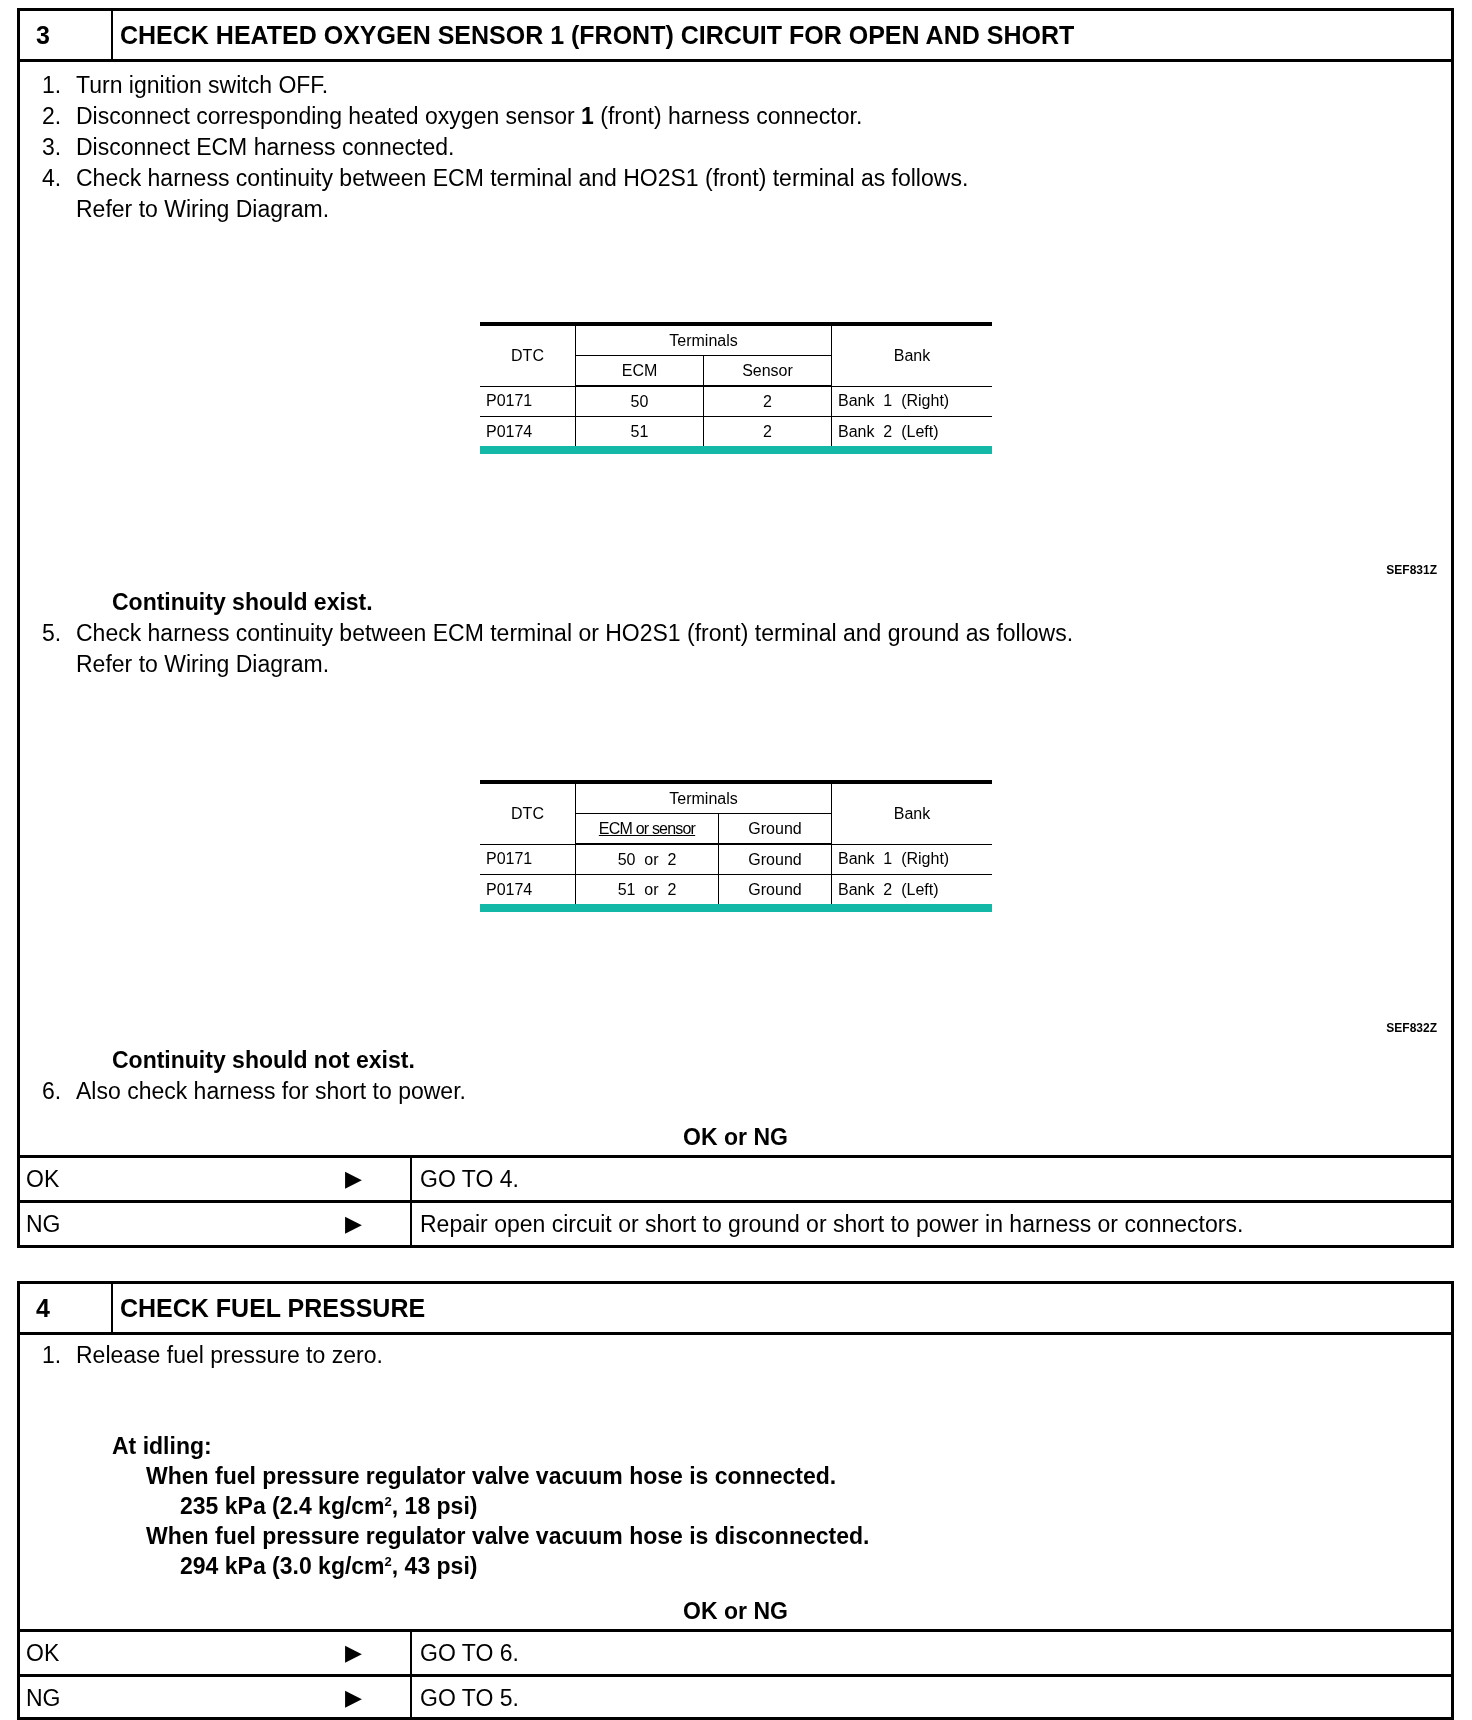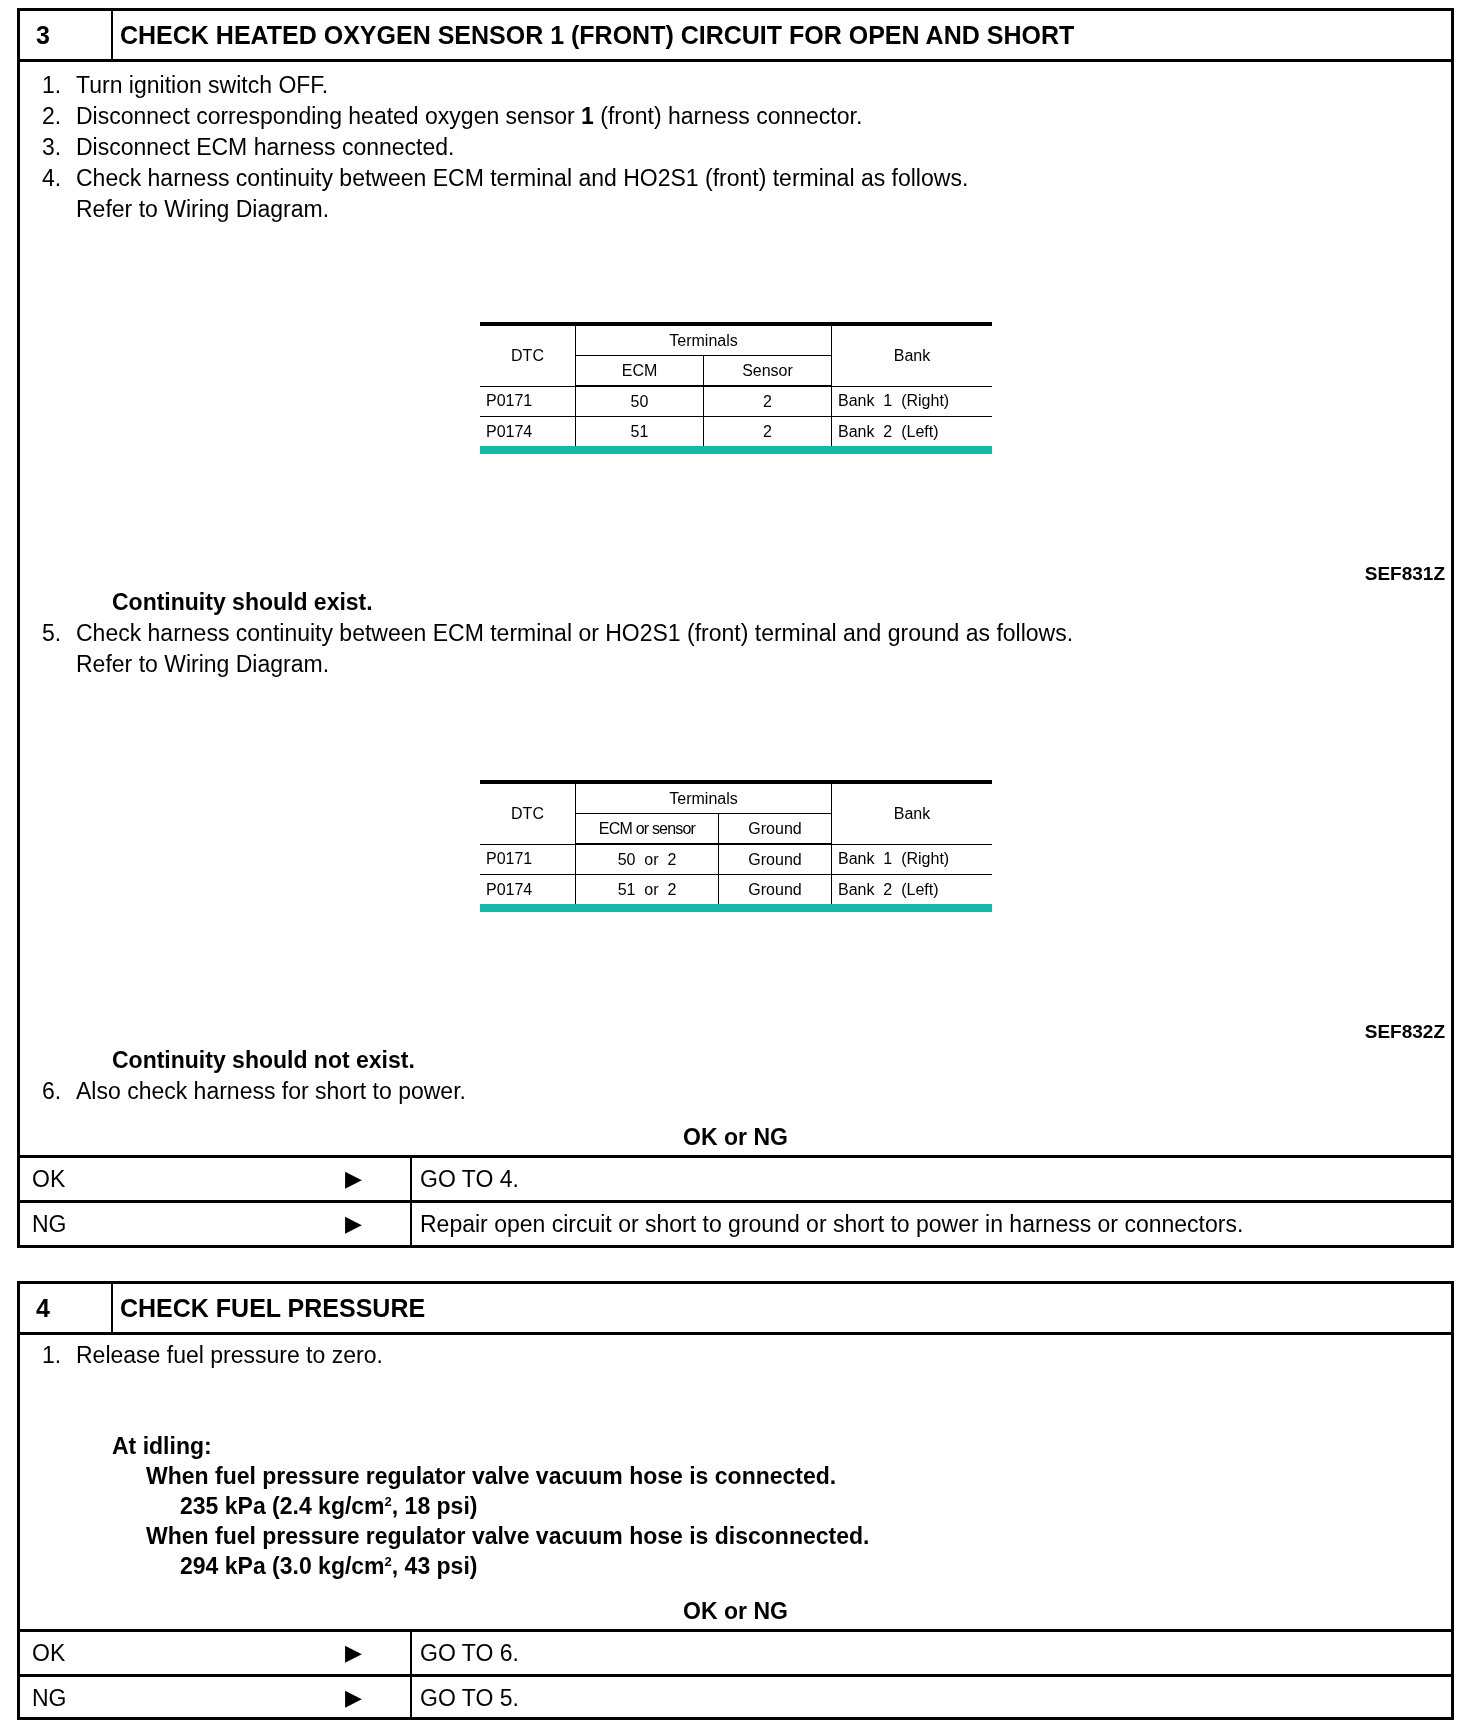--- a/index.html
+++ b/index.html
@@ -29,21 +29,21 @@
     }
 
     .line {
       position: absolute; font-size: 23px; line-height: 28px; white-space: nowrap; margin-left: 8px;
     }
     .line .n { display: inline-block; width: 34px; }
     .b { font-weight: bold; }
     sup { font-size: 13px; line-height: 0; vertical-align: 8px; }
 
     .refcode {
-      position: absolute; right: 6px; font-size: 19px; font-weight: bold;
+      position: absolute; right: 14px; font-size: 12px; font-weight: bold;
     }
 
     table.spec {
       position: absolute; border-collapse: collapse; font-size: 16px;
       border-top: 4px solid #000; border-bottom: 8px solid #14b8a6;
     }
     table.spec td {
       border: 1.5px solid #000; height: 29px; padding: 0 6px; text-align: center;
       white-space: nowrap;
     }
@@ -54,21 +54,21 @@
 
     .oklabel {
       position: absolute; left: 0; right: 0; text-align: center;
       font-weight: bold; font-size: 23px;
     }
     .decision {
       position: absolute; left: 0; right: 0; height: 42px;
       border-top: 3px solid #000; font-size: 23px;
     }
     .decision .key {
-      position: absolute; left: 12px; top: 0; line-height: 42px; text-align: right;
+      position: absolute; left: 6px; top: 0; line-height: 42px; text-align: right;
     }
     .decision .arrow {
       position: absolute; left: 325px; top: 0; line-height: 42px; font-size: 22px;
     }
     .decision .divider {
       position: absolute; left: 390px; top: 0; bottom: 0; border-left: 2px solid #000;
     }
     .decision .action {
       position: absolute; left: 400px; top: 0; line-height: 42px; white-space: nowrap;
     }
@@ -131,21 +131,21 @@
   <div class="line" style="left:48px; top:639px;">Refer to Wiring Diagram.</div>
 
   <table class="spec" style="left:460px; top:769px; width:512px;">
     <tbody>
         <tr>
       <td rowspan="2" style="width:83px;">DTC</td>
       <td colspan="2">Terminals</td>
       <td rowspan="2">Bank</td>
     </tr>
     <tr class="hdr-row2">
-      <td style="width:130px; letter-spacing:-0.8px;">ECM or sensor</td>
+      <td style="width:130px; letter-spacing:-0.8px;text-decoration:underline;">ECM or sensor</td>
       <td style="width:100px;">Ground</td>
     </tr>
     <tr>
       <td class="left">P0171</td>
       <td style="white-space:pre;">50  or  2</td>
       <td>Ground</td>
       <td class="left" style="white-space:pre;">Bank  1  (Right)</td>
     </tr>
     <tr>
       <td class="left">P0174</td>

